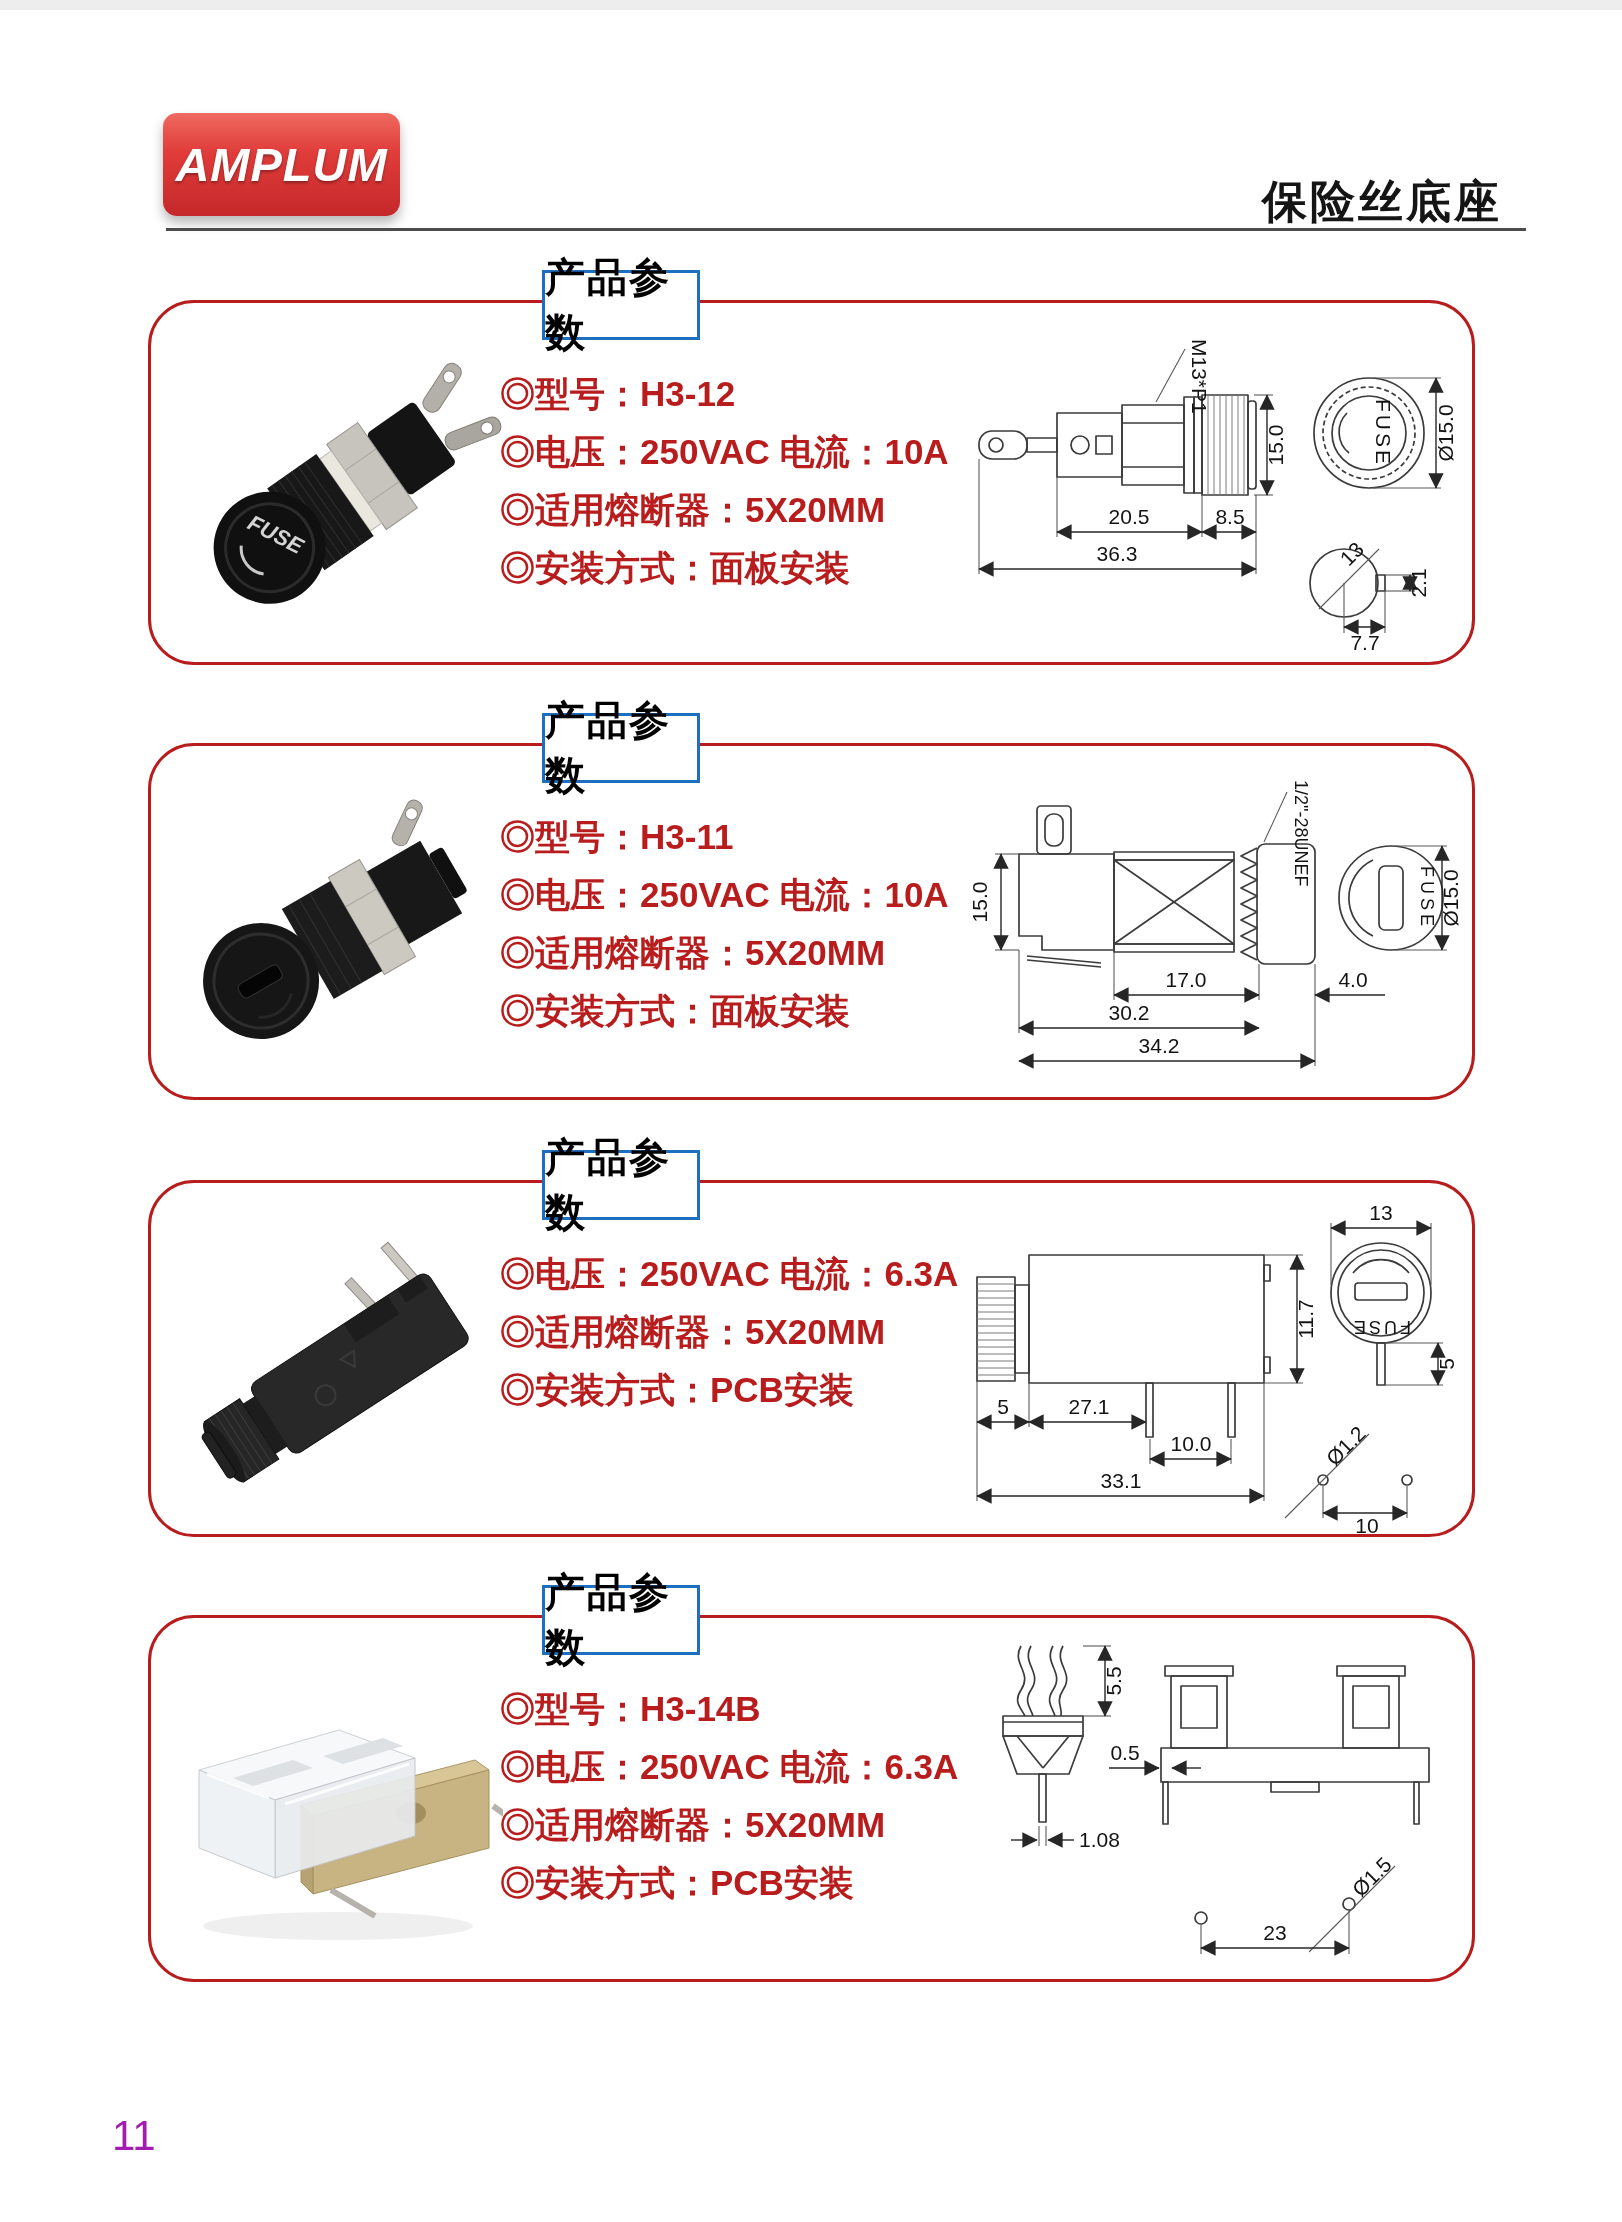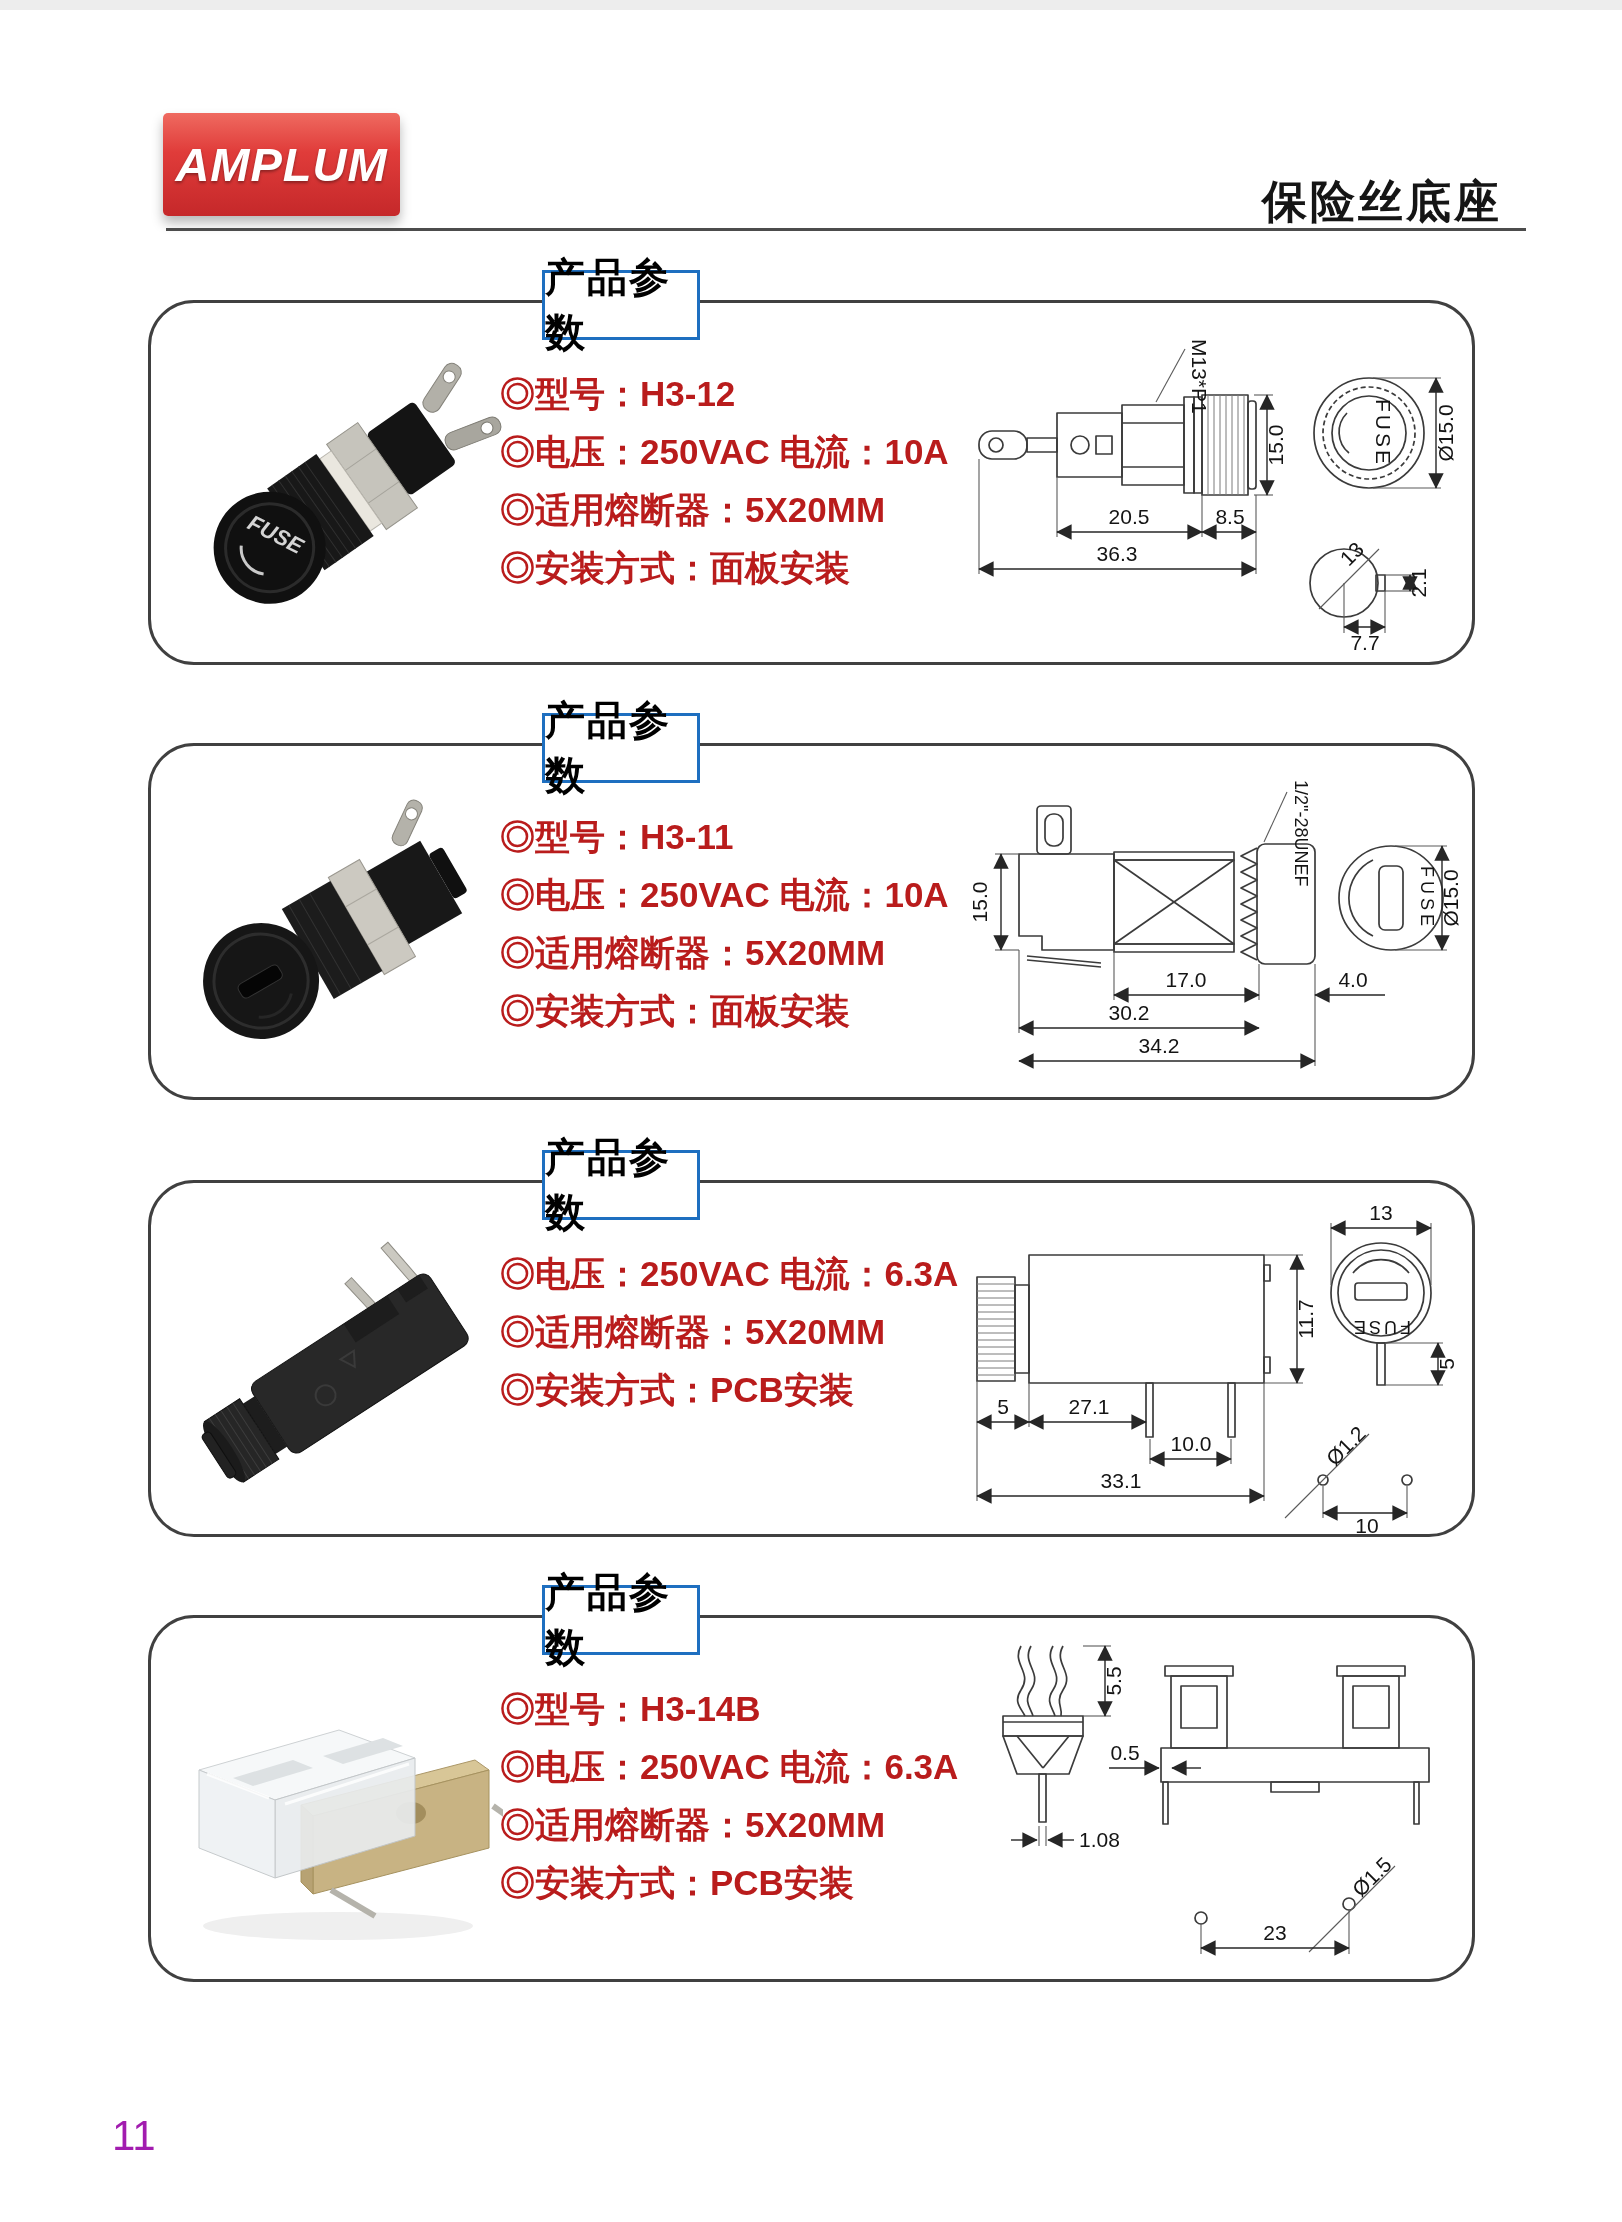--- a/index.html
+++ b/index.html
@@ -2,35 +2,35 @@
 <html><head>
 <meta charset="utf-8">
 <style>
   html,body{margin:0;padding:0;}
   body{
     width:1622px;height:2222px;position:relative;background:#ffffff;
     font-family:"Liberation Sans", sans-serif;overflow:hidden;
   }
   .topbar{position:absolute;left:0;top:0;width:1622px;height:10px;background:#ededed;}
   .logo{
-    position:absolute;left:163px;top:113px;width:237px;height:103px;border-radius:5px;
+    position:absolute;left:163px;top:113px;width:237px;height:103px;border-radius:14px;
     background:linear-gradient(180deg,#ef6a60 0%,#e03c3a 38%,#c5282a 100%);
     box-shadow:0 7px 12px rgba(0,0,0,.28);
     display:flex;align-items:center;justify-content:center;
   }
   .logo span{
     color:#fff;font-size:47px;font-weight:bold;font-style:italic;letter-spacing:1px;
     text-shadow:0 2px 3px rgba(0,0,0,.35);
   }
   .page-title{position:absolute;top:172px;right:120px;font-size:45px;color:#151515;letter-spacing:3px;font-weight:bold;}
   .header-rule{position:absolute;left:166px;top:228px;width:1360px;height:3px;background:#4c4c4c;}
 
   .card{
     position:absolute;left:148px;width:1327px;background:#fff;
-    border:3px solid #404040;border-radius:46px;box-sizing:border-box;
+    border:3px solid #b91c1c;border-radius:46px;box-sizing:border-box;
   }
   .c1{top:300px;height:365px;}
   .c2{top:743px;height:357px;}
   .c3{top:1180px;height:357px;}
   .c4{top:1615px;height:367px;}
 
   .badge{
     position:absolute;left:391px;top:-33px;width:152px;height:64px;background:#fff;
     border:3px solid #1e6fc0;display:flex;align-items:center;justify-content:center;
     font-size:40px;font-weight:bold;color:#000;letter-spacing:2px;z-index:2;

